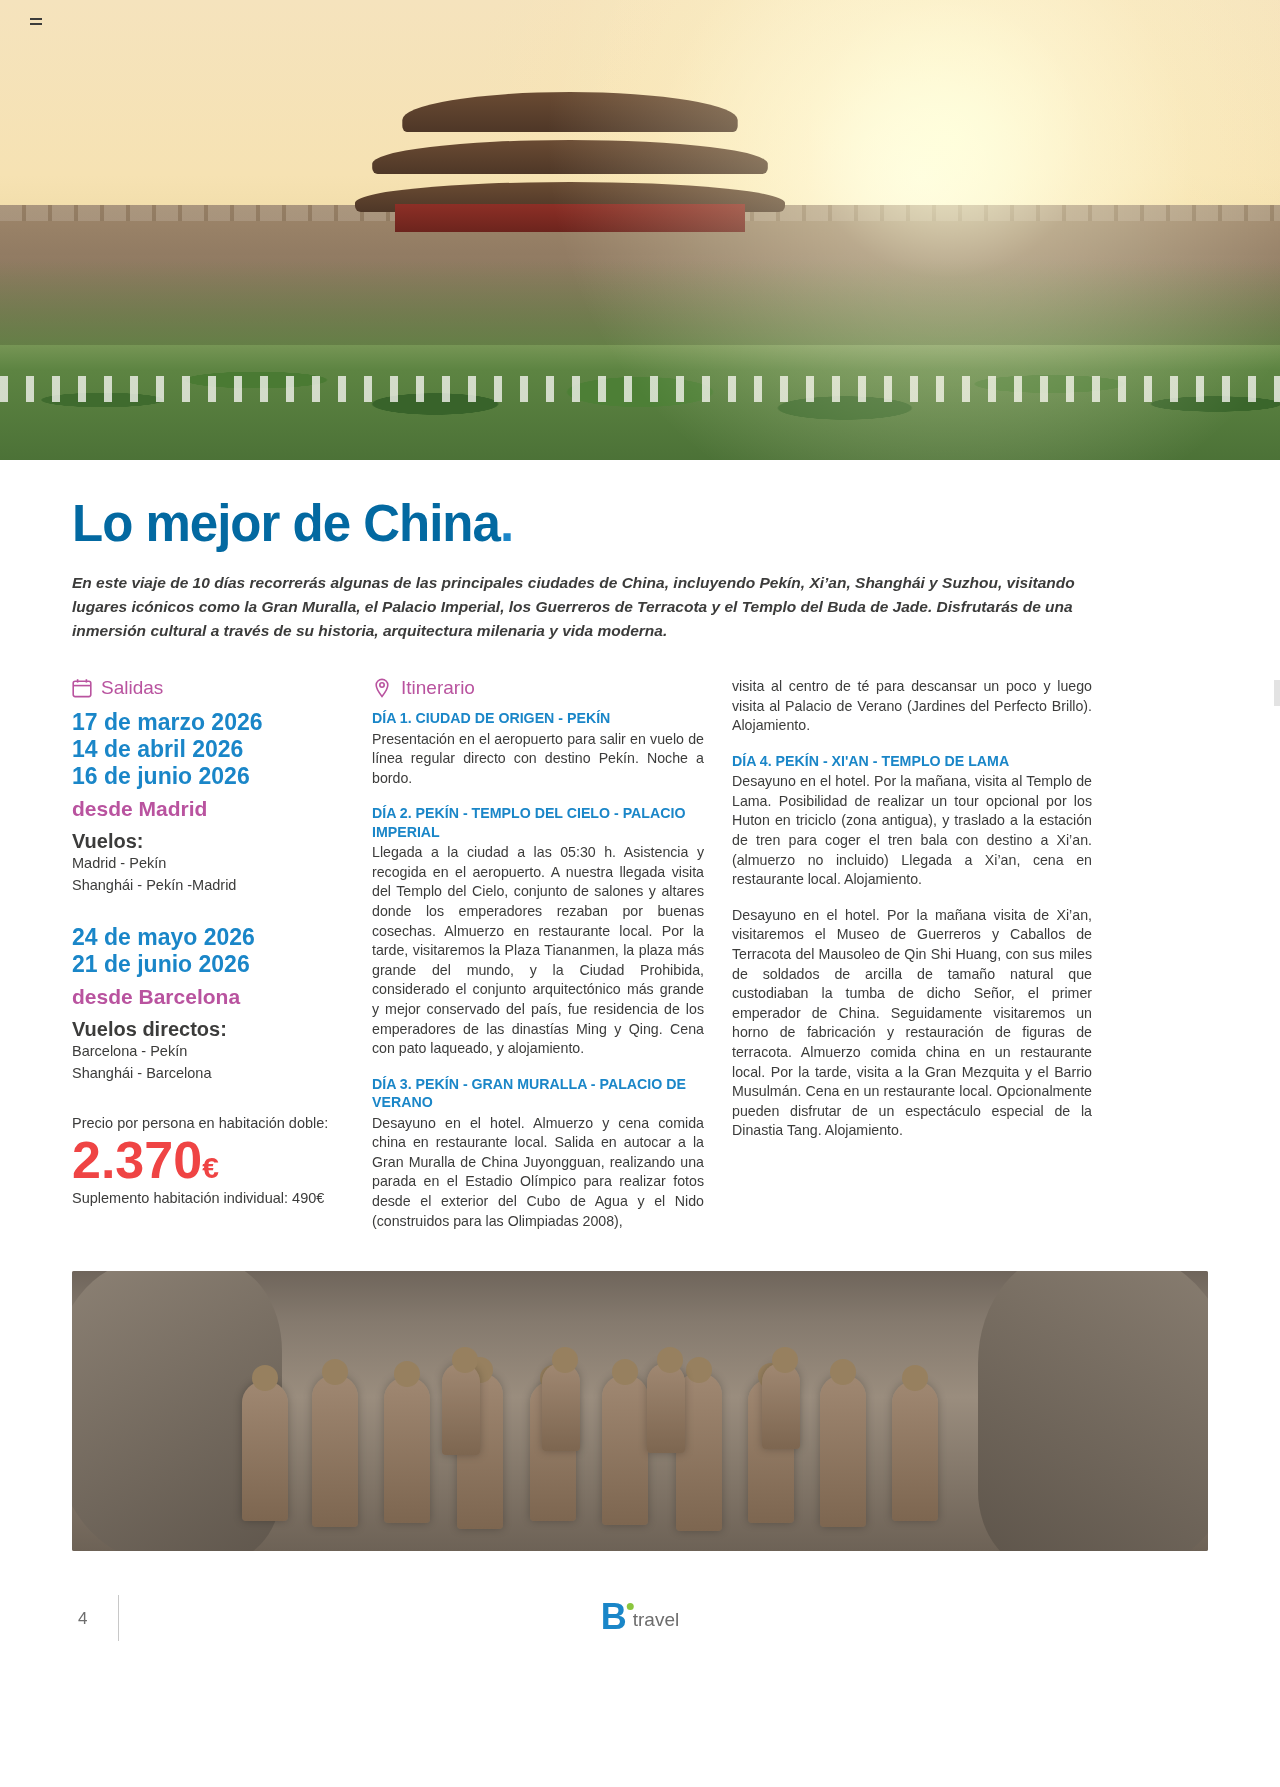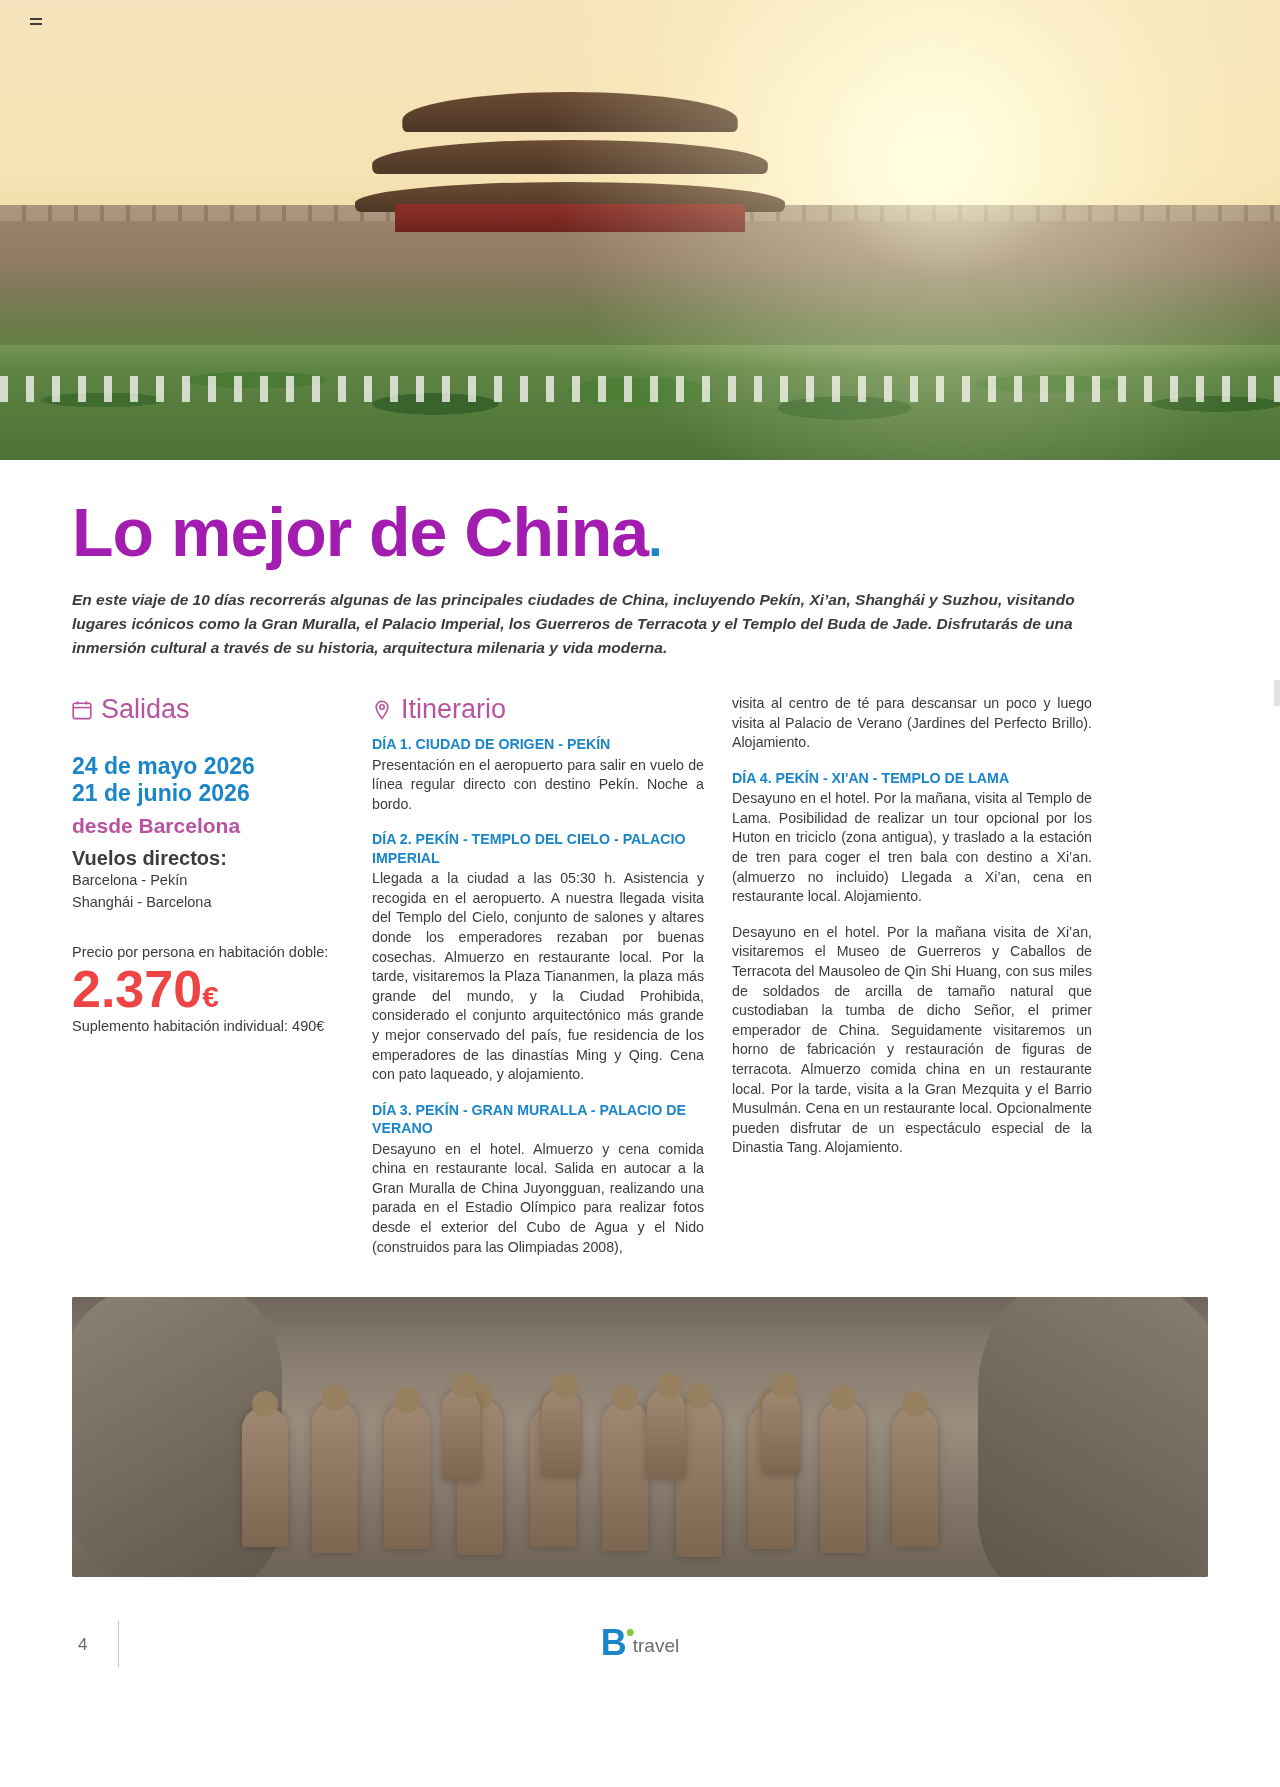--- a/index.html
+++ b/index.html
@@ -91,23 +91,23 @@
 
   
   .content { padding:0 72px; }
   .title-row {
     margin-top:38px;
     display:flex;
     align-items:baseline;
     flex-wrap:wrap;
   }
   .title-main {
-    font-size:68px;
-    font-weight:bold;
-    color:#a21caf;
+    font-size:51px;
+    font-weight:bold;
+    color:#0369a1;
     letter-spacing:-1px;
     line-height:1;
   }
   .title-dot {
     font-size:51px;
     font-weight:bold;
     color:#1a86c8;
     line-height:1;
   }
   .title-sub {
@@ -138,21 +138,21 @@
   .col-right{ width:360px; }
 
   .sec-head {
     display:flex;
     align-items:center;
     gap:9px;
     margin-bottom:10px;
   }
   .sec-head .ico { width:20px; height:20px; flex:0 0 20px; }
   .sec-head .txt {
-    font-size:27px;
+    font-size:19px;
     color:#b9539f;
     font-weight:normal;
   }
 
   .date {
     font-size:23px;
     font-weight:bold;
     color:#1a86c8;
     line-height:1.17;
   }
@@ -326,20 +326,29 @@
             <svg width="20" height="20" viewBox="0 0 20 20">
               <rect x="1.2" y="3.2" width="17.6" height="15.4" rx="2" fill="none" stroke="#b9539f" stroke-width="1.6"></rect>
               <line x1="1.2" y1="7.6" x2="18.8" y2="7.6" stroke="#b9539f" stroke-width="1.6"></line>
               <line x1="5.6" y1="1.2" x2="5.6" y2="4.6" stroke="#b9539f" stroke-width="1.6"></line>
               <line x1="14.4" y1="1.2" x2="14.4" y2="4.6" stroke="#b9539f" stroke-width="1.6"></line>
             </svg>
           </span>
           <span class="txt">Salidas</span>
         </div>
 
+        <div>
+          <div class="date">17 de marzo 2026</div>
+          <div class="date">14 de abril 2026</div>
+          <div class="date">16 de junio 2026</div>
+          <div class="origin">desde Madrid</div>
+          <div class="flights-label">Vuelos:</div>
+          <div class="flight-line">Madrid  - Pekín</div>
+          <div class="flight-line">Shanghái  - Pekín  -Madrid</div>
+        </div>
 
         <div class="gap-block">
           <div class="date">24 de mayo 2026</div>
           <div class="date">21 de junio 2026</div>
           <div class="origin">desde Barcelona</div>
           <div class="flights-label">Vuelos directos:</div>
           <div class="flight-line">Barcelona - Pekín</div>
           <div class="flight-line">Shanghái - Barcelona</div>
         </div>
 

